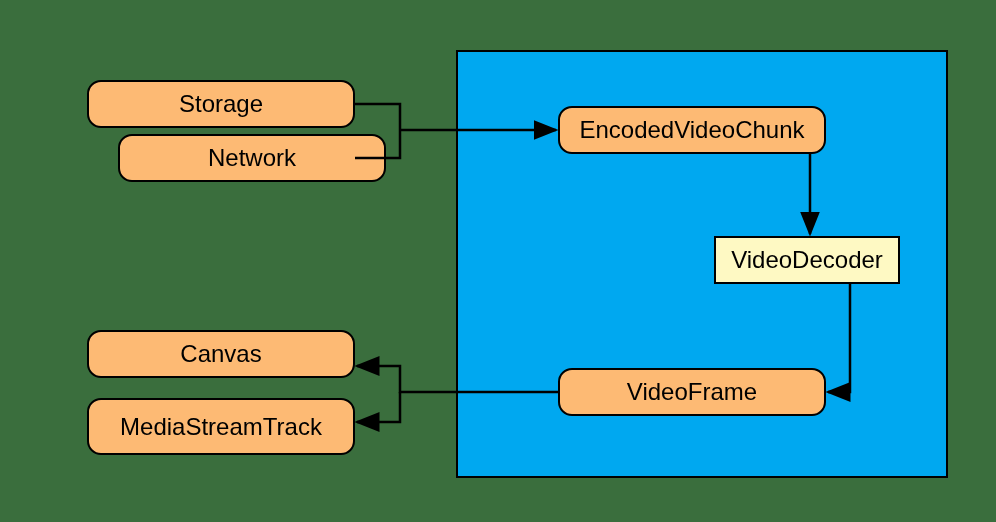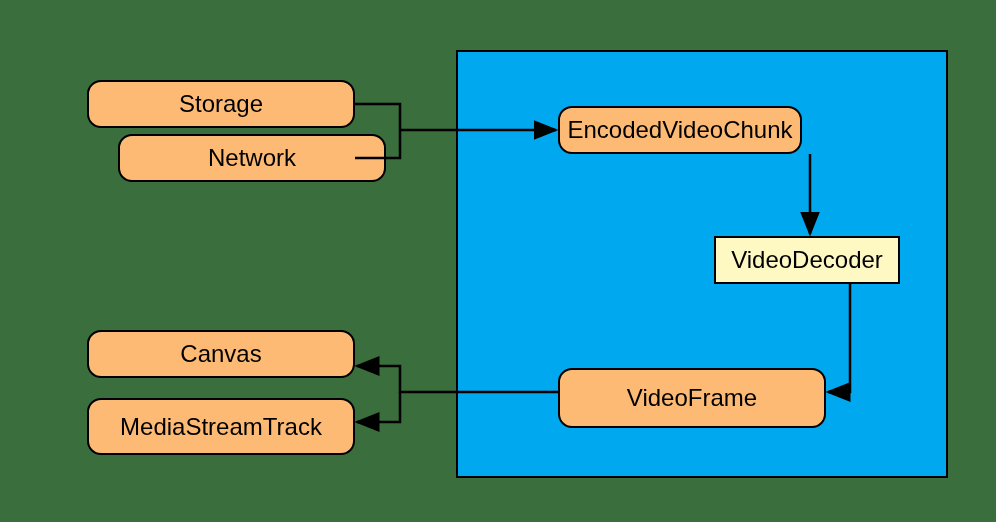--- a/index.html
+++ b/index.html
@@ -50,29 +50,29 @@
 
 <div class="blue-box" style="left:456px; top:50px; width:492px; height:428px;"></div>
 
 <div class="node" style="left:87px; top:80px; width:268px; height:48px;">
   <span>Storage</span>
 </div>
 <div class="node" style="left:87px; top:134px; width:268px; height:48px;margin-left:31px;">
   <span>Network</span>
 </div>
 
-<div class="node" style="left:558px; top:106px; width:244px; height:48px;text-align:center;">
+<div class="node" style="left:558px; top:106px; width:268px; height:48px;text-align:center;">
   <span>EncodedVideoChunk</span>
 </div>
 
 <div class="node-rect" style="left:714px; top:236px; width:186px; height:48px;">
   <span>VideoDecoder</span>
 </div>
 
-<div class="node" style="left:558px; top:368px; width:268px; height:60px;">
+<div class="node" style="left:558px; top:368px; width:268px; height:48px;">
   <span>VideoFrame</span>
 </div>
 
 <div class="node" style="left:87px; top:330px; width:268px; height:48px;">
   <span>Canvas</span>
 </div>
 <div class="node" style="left:87px; top:398px; width:268px; height:57px;">
   <span>MediaStreamTrack</span>
 </div>
 

